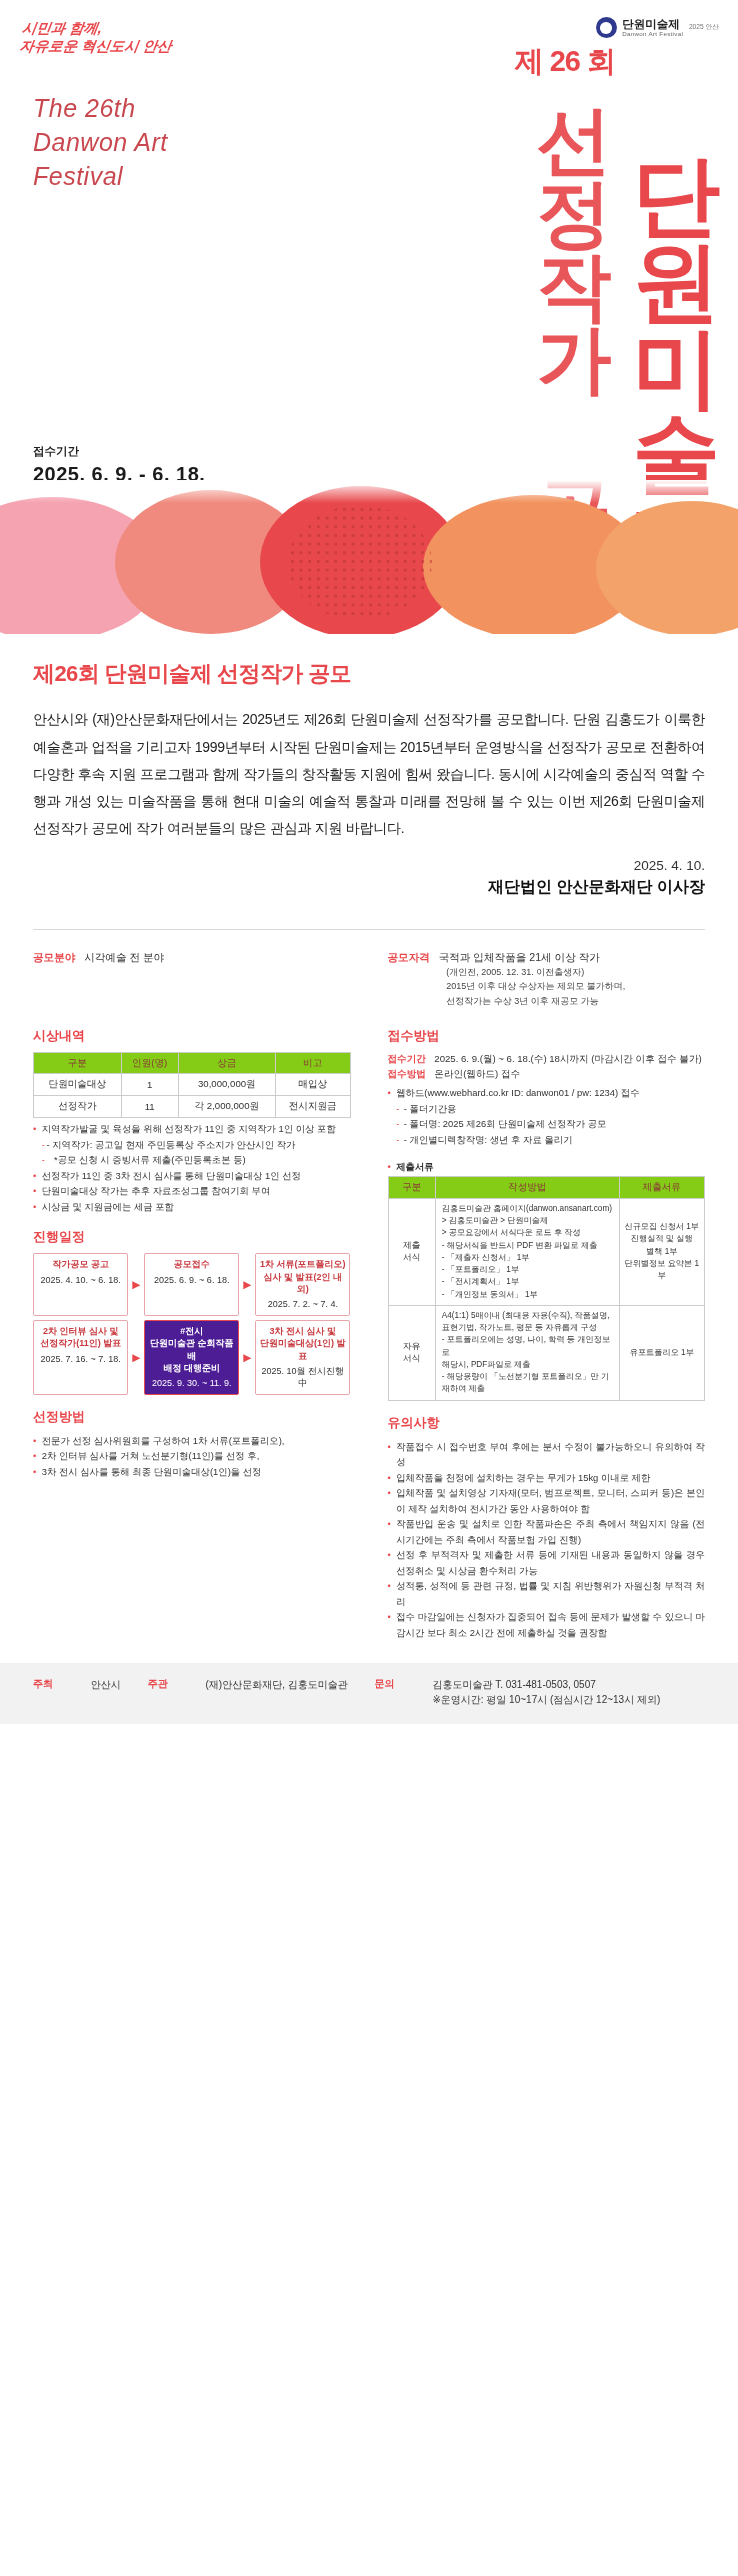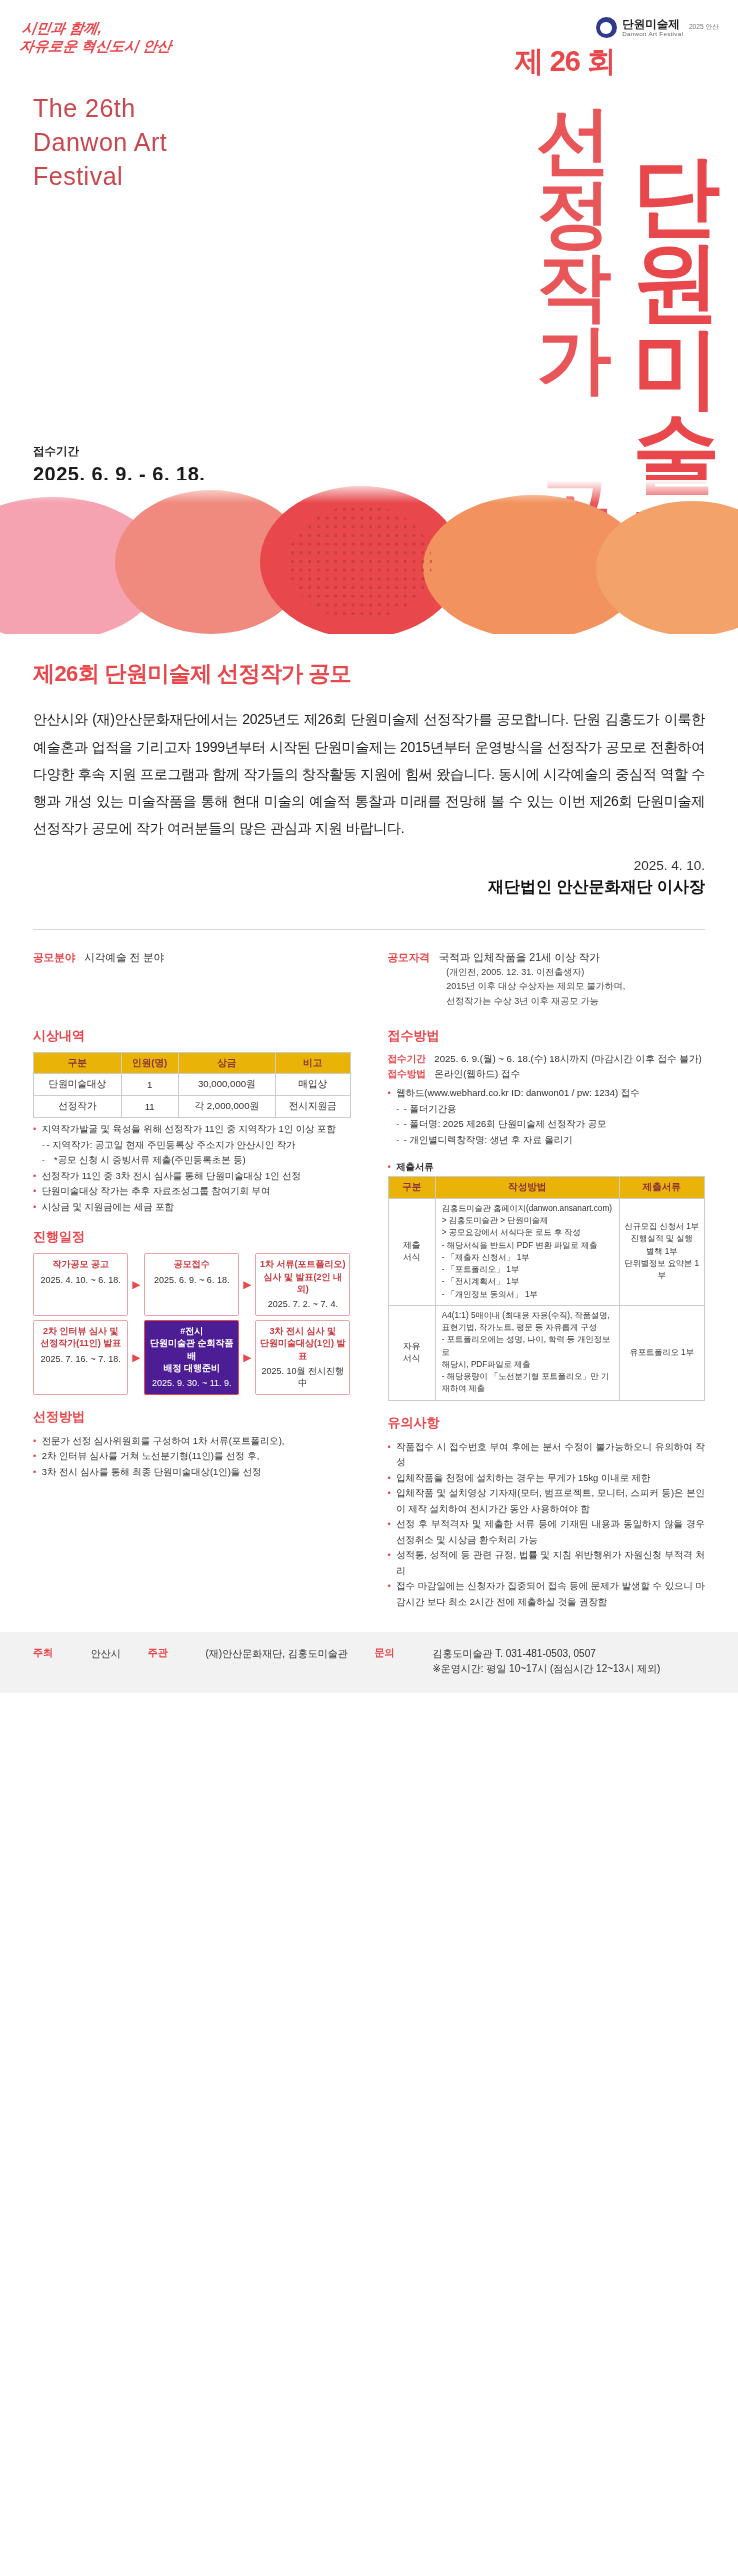--- a/index.html
+++ b/index.html
@@ -40,20 +40,21 @@
   }
   .logo-right .txt { line-height: 1.1; }
   .logo-right .txt .t1 { font-size: 11.5px; font-weight: bold; color: #222; }
   .logo-right .txt .t2 { font-size: 6.2px; color: #666; letter-spacing: 0.3px; }
   .logo-right .yr { font-size: 6.7px; color: #777; }
 
   .eng-title {
     position: absolute; left: 33px; top: 92px;
     font-size: 25px; line-height: 1.35; color: #c9484f; font-weight: 300;
     letter-spacing: 0.5px;
+    font-style: italic;
   }
   .apply-block {
     position: absolute; left: 33px; top: 444px;
   }
   .apply-block .lbl { font-size: 11.5px; font-weight: bold; color: #222; margin-bottom: 3.8px; }
   .apply-block .dates { font-size: 20px; font-weight: bold; color: #1b1b1b; letter-spacing: 0.5px; }
 
   
   .kr-big {
     position: absolute;
@@ -130,21 +131,21 @@
   }
   .kv { font-size: 10.6px; color: #333; line-height: 1.55; }
   .kv .k { font-weight: bold; color: #e8484c; display: inline-block; margin-right: 5.8px; }
   .note { font-size: 9px; color: #444; line-height: 1.6; }
   .note .sub { display: block; padding-left: 6.7px; }
 
   table.t { width: 100%; border-collapse: collapse; font-size: 9.6px; margin-top: 1.9px; }
   table.t th, table.t td {
     border: 1px solid #ccc; padding: 3.8px 2.9px; text-align: center; color: #333;
   }
-  table.t th { background: #eab308; color: #8a3438; font-weight: bold; }
+  table.t th { background: #84cc16; color: #8a3438; font-weight: normal; }
   table.t td.l { text-align: left; padding-left: 5.8px; }
 
   .spacer8 { height: 7.7px; }
   .spacer14 { height: 13.5px; }
 
   
   .flow { display: flex; align-items: stretch; gap: 3.8px; margin-top: 3.8px; }
   .fbox {
     flex: 1 1 0; border: 1px solid #e8a6aa; border-radius: 1.9px;
     text-align: center; padding: 4.8px 1.9px; font-size: 9px; line-height: 1.35;
@@ -408,20 +409,21 @@
         </tbody>
       </table>
 
       <div class="spacer14"></div>
 
       <div class="sec-h">유의사항</div>
       <ul class="b">
         <li>작품접수 시 접수번호 부여 후에는 분서 수정이 불가능하오니 유의하여 작성</li>
         <li>입체작품을 천정에 설치하는 경우는 무게가 15kg 이내로 제한</li>
         <li>입체작품 및 설치영상 기자재(모터, 범프로젝트, 모니터, 스피커 등)은 본인이 제작 설치하여 전시가간 동안 사용하여야 함</li>
+        <li>작품반입 운송 및 설치로 인한 작품파손은 주최 측에서 책임지지 않음 (전시기간에는 주최 측에서 작품보험 가입 진행)</li>
         <li>선정 후 부적격자 및 제출한 서류 등에 기재된 내용과 동일하지 않을 경우 선정취소 및 시상금 환수처리 가능</li>
         <li>성적통, 성적에 등 관련 규정, 법률 및 지침 위반행위가 자원신청 부적격 처리</li>
         <li>접수 마감일에는 신청자가 집중되어 접속 등에 문제가 발생할 수 있으니 마감시간 보다 최소 2시간 전에 제출하실 것을 권장함</li>
       </ul>
     </div>
   </div>
 
   <div class="footer">
     <div class="fcol one">
       <span class="fk">주최</span>

